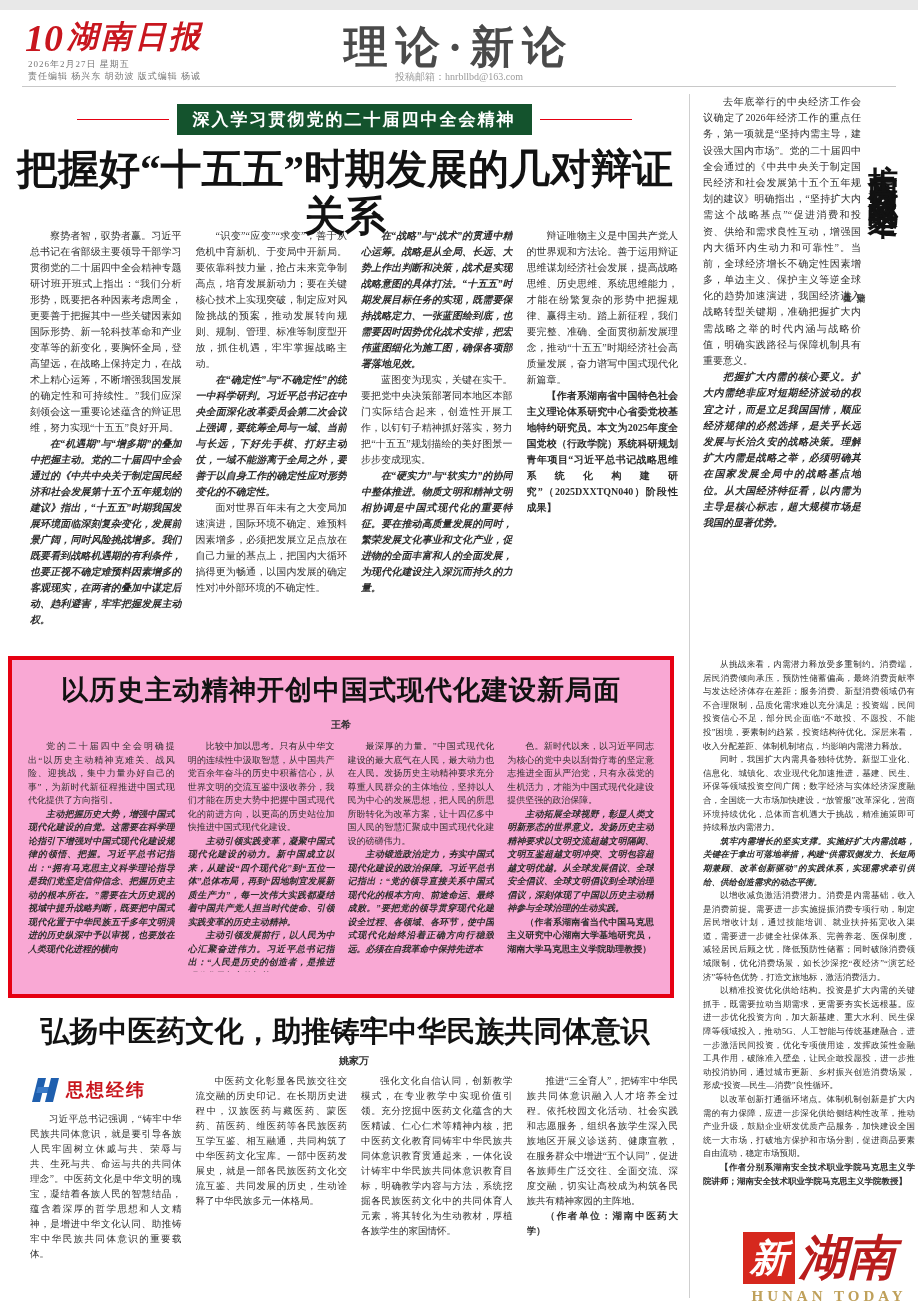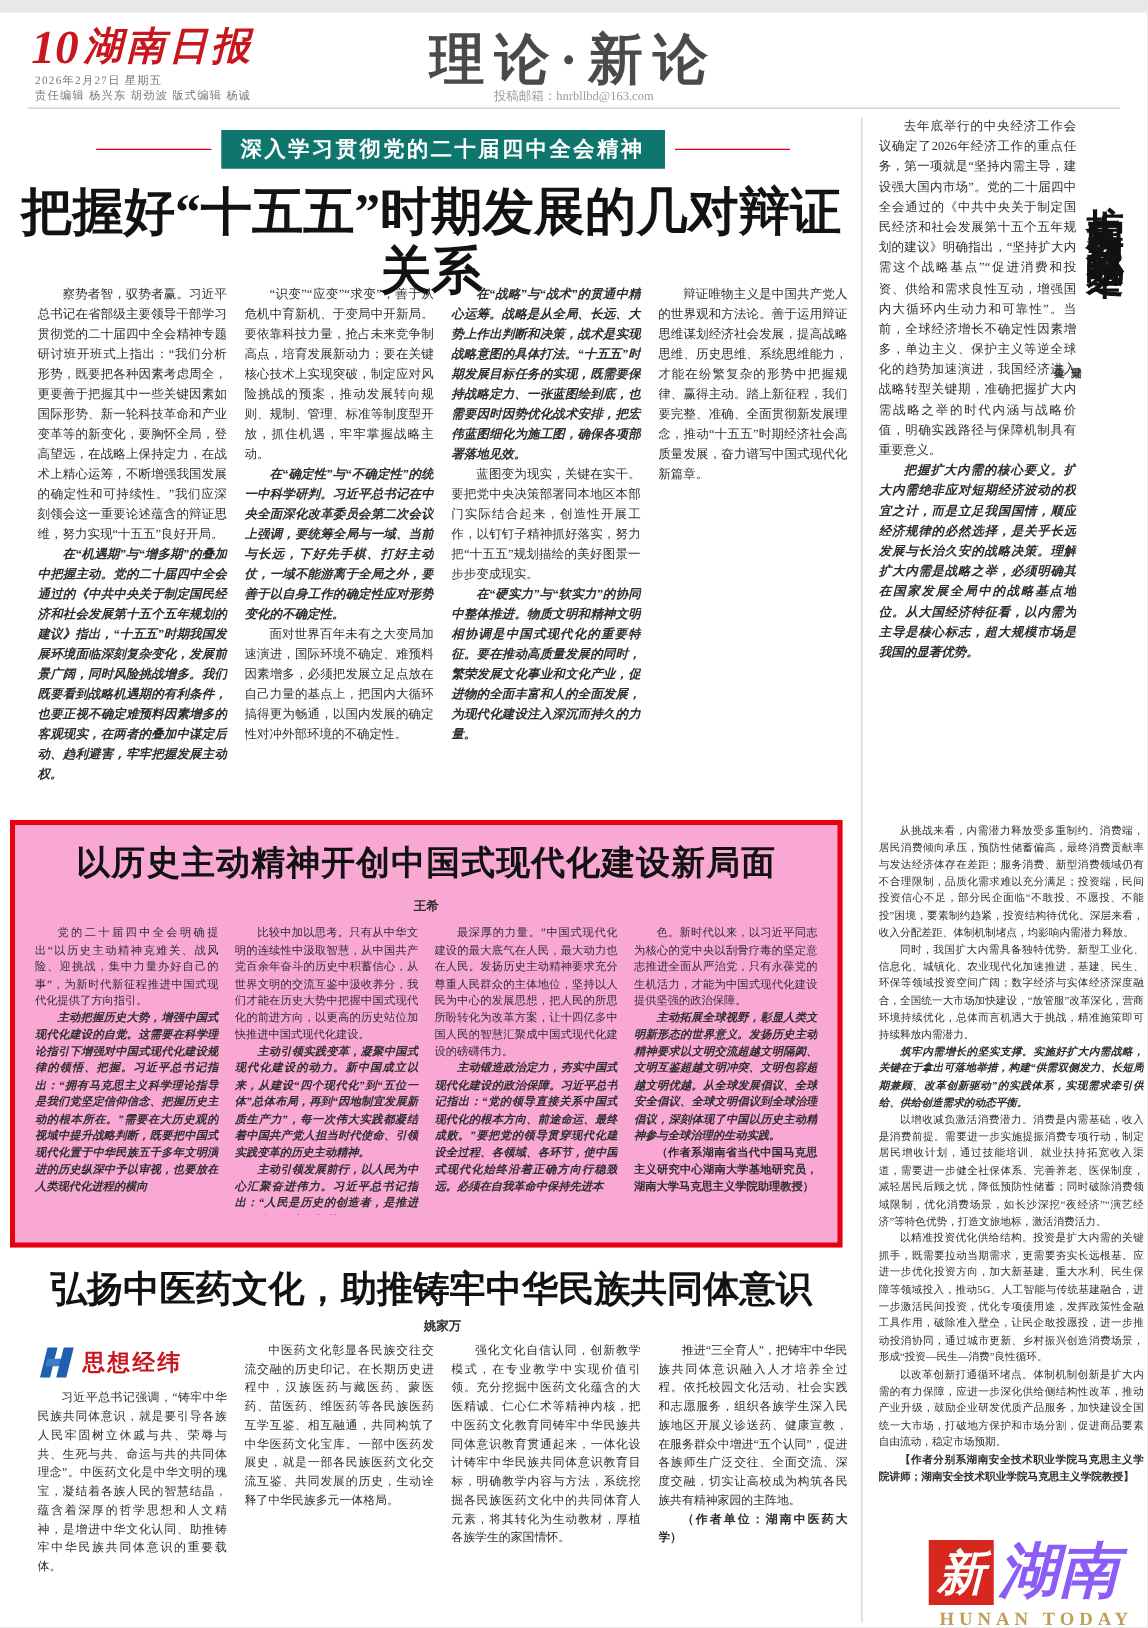--- a/index.html
+++ b/index.html
@@ -14,21 +14,21 @@
   .dateline{position:absolute;left:28px;top:58px;font-size:9px;color:#777;letter-spacing:1px;}
   .editors{position:absolute;left:28px;top:70px;font-size:9px;color:#777;letter-spacing:1px;}
   .section-title{position:absolute;left:0;top:18px;width:918px;text-align:center;
                  font-size:44px;font-weight:bold;color:#4a4a4a;letter-spacing:8px;}
   .section-email{position:absolute;left:0;top:70px;width:918px;text-align:center;font-size:10px;color:#9a9a9a;}
   .header-rule{position:absolute;left:22px;top:86px;width:874px;border-top:1px solid #c8c8c8;}
 
   
   .kicker-row{position:absolute;left:30px;top:104px;width:648px;display:flex;align-items:center;justify-content:center;}
   .kicker-line{height:1px;background:#e60012;width:92px;margin:0 8px;}
-  .kicker{background:#0f766e;color:#fff;font-size:17px;font-weight:bold;padding:4px 16px;letter-spacing:2px;white-space:nowrap;}
+  .kicker{background:#14532d;color:#fff;font-size:17px;font-weight:bold;padding:4px 16px;letter-spacing:2px;white-space:nowrap;}
   .main-title{position:absolute;left:15px;top:146px;width:660px;text-align:center;
               font-size:41px;font-weight:bold;color:#121212;line-height:1.15;}
   .main-author{position:absolute;left:30px;top:206px;width:648px;text-align:center;font-size:11px;font-weight:bold;color:#222;}
   .main-body{position:absolute;left:30px;top:228px;width:648px;height:420px;display:flex;}
 
   .col{flex:1;overflow:hidden;font-size:10px;line-height:1.6;text-align:justify;margin-right:14px;}
   .col:last-child{margin-right:0;}
   .p{margin:0;text-indent:2em;}
   .p.lead{font-weight:bold;font-style:italic;}
   .p.credit{font-weight:bold;}
@@ -67,21 +67,21 @@
                     font-size:9px;color:#333;line-height:1.5;white-space:pre-line;}
   .rail-seg2{position:absolute;left:703px;top:658px;width:212px;height:560px;overflow:hidden;
              font-size:8.5px;line-height:1.6;text-align:justify;}
   .rail-seg1 .p,.rail-seg2 .p{margin:0;}
 
   
   .xhn{position:absolute;left:743px;top:1232px;width:172px;}
   .xhn-row{display:flex;align-items:center;}
   .xhn-square{width:52px;height:52px;background:#d6281e;color:#fff;font-size:38px;font-weight:bold;
               font-style:italic;display:flex;align-items:center;justify-content:center;flex:0 0 auto;}
-  .xhn-hn{color:#8b5cf6;font-size:48px;font-weight:bold;font-style:italic;line-height:1;margin-left:4px;white-space:nowrap;}
+  .xhn-hn{color:#b91c1c;font-size:48px;font-weight:bold;font-style:italic;line-height:1;margin-left:4px;white-space:nowrap;}
   .xhn-en{color:#bfa05a;font-size:15px;font-weight:bold;letter-spacing:4px;margin-top:4px;text-align:center;}
 </style>
 </head>
 <body>
 
 <div id="page">
   <div class="topstrip"></div>
 
   <div class="masthead">
     <span class="pageno">10</span><span class="mastname">湖南日报</span>
@@ -108,20 +108,21 @@
         <p class="p lead">在“确定性”与“不确定性”的统一中科学研判。习近平总书记在中央全面深化改革委员会第二次会议上强调，要统筹全局与一域、当前与长远，下好先手棋、打好主动仗，一域不能游离于全局之外，要善于以自身工作的确定性应对形势变化的不确定性。</p>
         <p class="p ">面对世界百年未有之大变局加速演进，国际环境不确定、难预料因素增多，必须把发展立足点放在自己力量的基点上，把国内大循环搞得更为畅通，以国内发展的确定性对冲外部环境的不确定性。</p>
       </div>
     <div class="col">
         <p class="p lead">在“战略”与“战术”的贯通中精心运筹。战略是从全局、长远、大势上作出判断和决策，战术是实现战略意图的具体打法。“十五五”时期发展目标任务的实现，既需要保持战略定力、一张蓝图绘到底，也需要因时因势优化战术安排，把宏伟蓝图细化为施工图，确保各项部署落地见效。</p>
         <p class="p ">蓝图变为现实，关键在实干。要把党中央决策部署同本地区本部门实际结合起来，创造性开展工作，以钉钉子精神抓好落实，努力把“十五五”规划描绘的美好图景一步步变成现实。</p>
         <p class="p lead">在“硬实力”与“软实力”的协同中整体推进。物质文明和精神文明相协调是中国式现代化的重要特征。要在推动高质量发展的同时，繁荣发展文化事业和文化产业，促进物的全面丰富和人的全面发展，为现代化建设注入深沉而持久的力量。</p>
       </div>
     <div class="col">
         <p class="p ">辩证唯物主义是中国共产党人的世界观和方法论。善于运用辩证思维谋划经济社会发展，提高战略思维、历史思维、系统思维能力，才能在纷繁复杂的形势中把握规律、赢得主动。踏上新征程，我们要完整、准确、全面贯彻新发展理念，推动“十五五”时期经济社会高质量发展，奋力谱写中国式现代化新篇章。</p>
+        <p class="p credit">【作者系湖南省中国特色社会主义理论体系研究中心省委党校基地特约研究员。本文为2025年度全国党校（行政学院）系统科研规划青年项目“习近平总书记战略思维系统化构建研究”（2025DXXTQN040）阶段性成果】</p>
       </div>
   </div>
 
   <div class="red-box">
     <div class="box-title">以历史主动精神开创中国式现代化建设新局面</div>
     <div class="box-author">王希</div>
     <div class="box-body">
       <div class="col">
           <p class="p ">党的二十届四中全会明确提出“以历史主动精神克难关、战风险、迎挑战，集中力量办好自己的事”，为新时代新征程推进中国式现代化提供了方向指引。</p>
           <p class="p lead">主动把握历史大势，增强中国式现代化建设的自觉。这需要在科学理论指引下增强对中国式现代化建设规律的领悟、把握。习近平总书记指出：“拥有马克思主义科学理论指导是我们党坚定信仰信念、把握历史主动的根本所在。”需要在大历史观的视域中提升战略判断，既要把中国式现代化置于中华民族五千多年文明演进的历史纵深中予以审视，也要放在人类现代化进程的横向</p>

